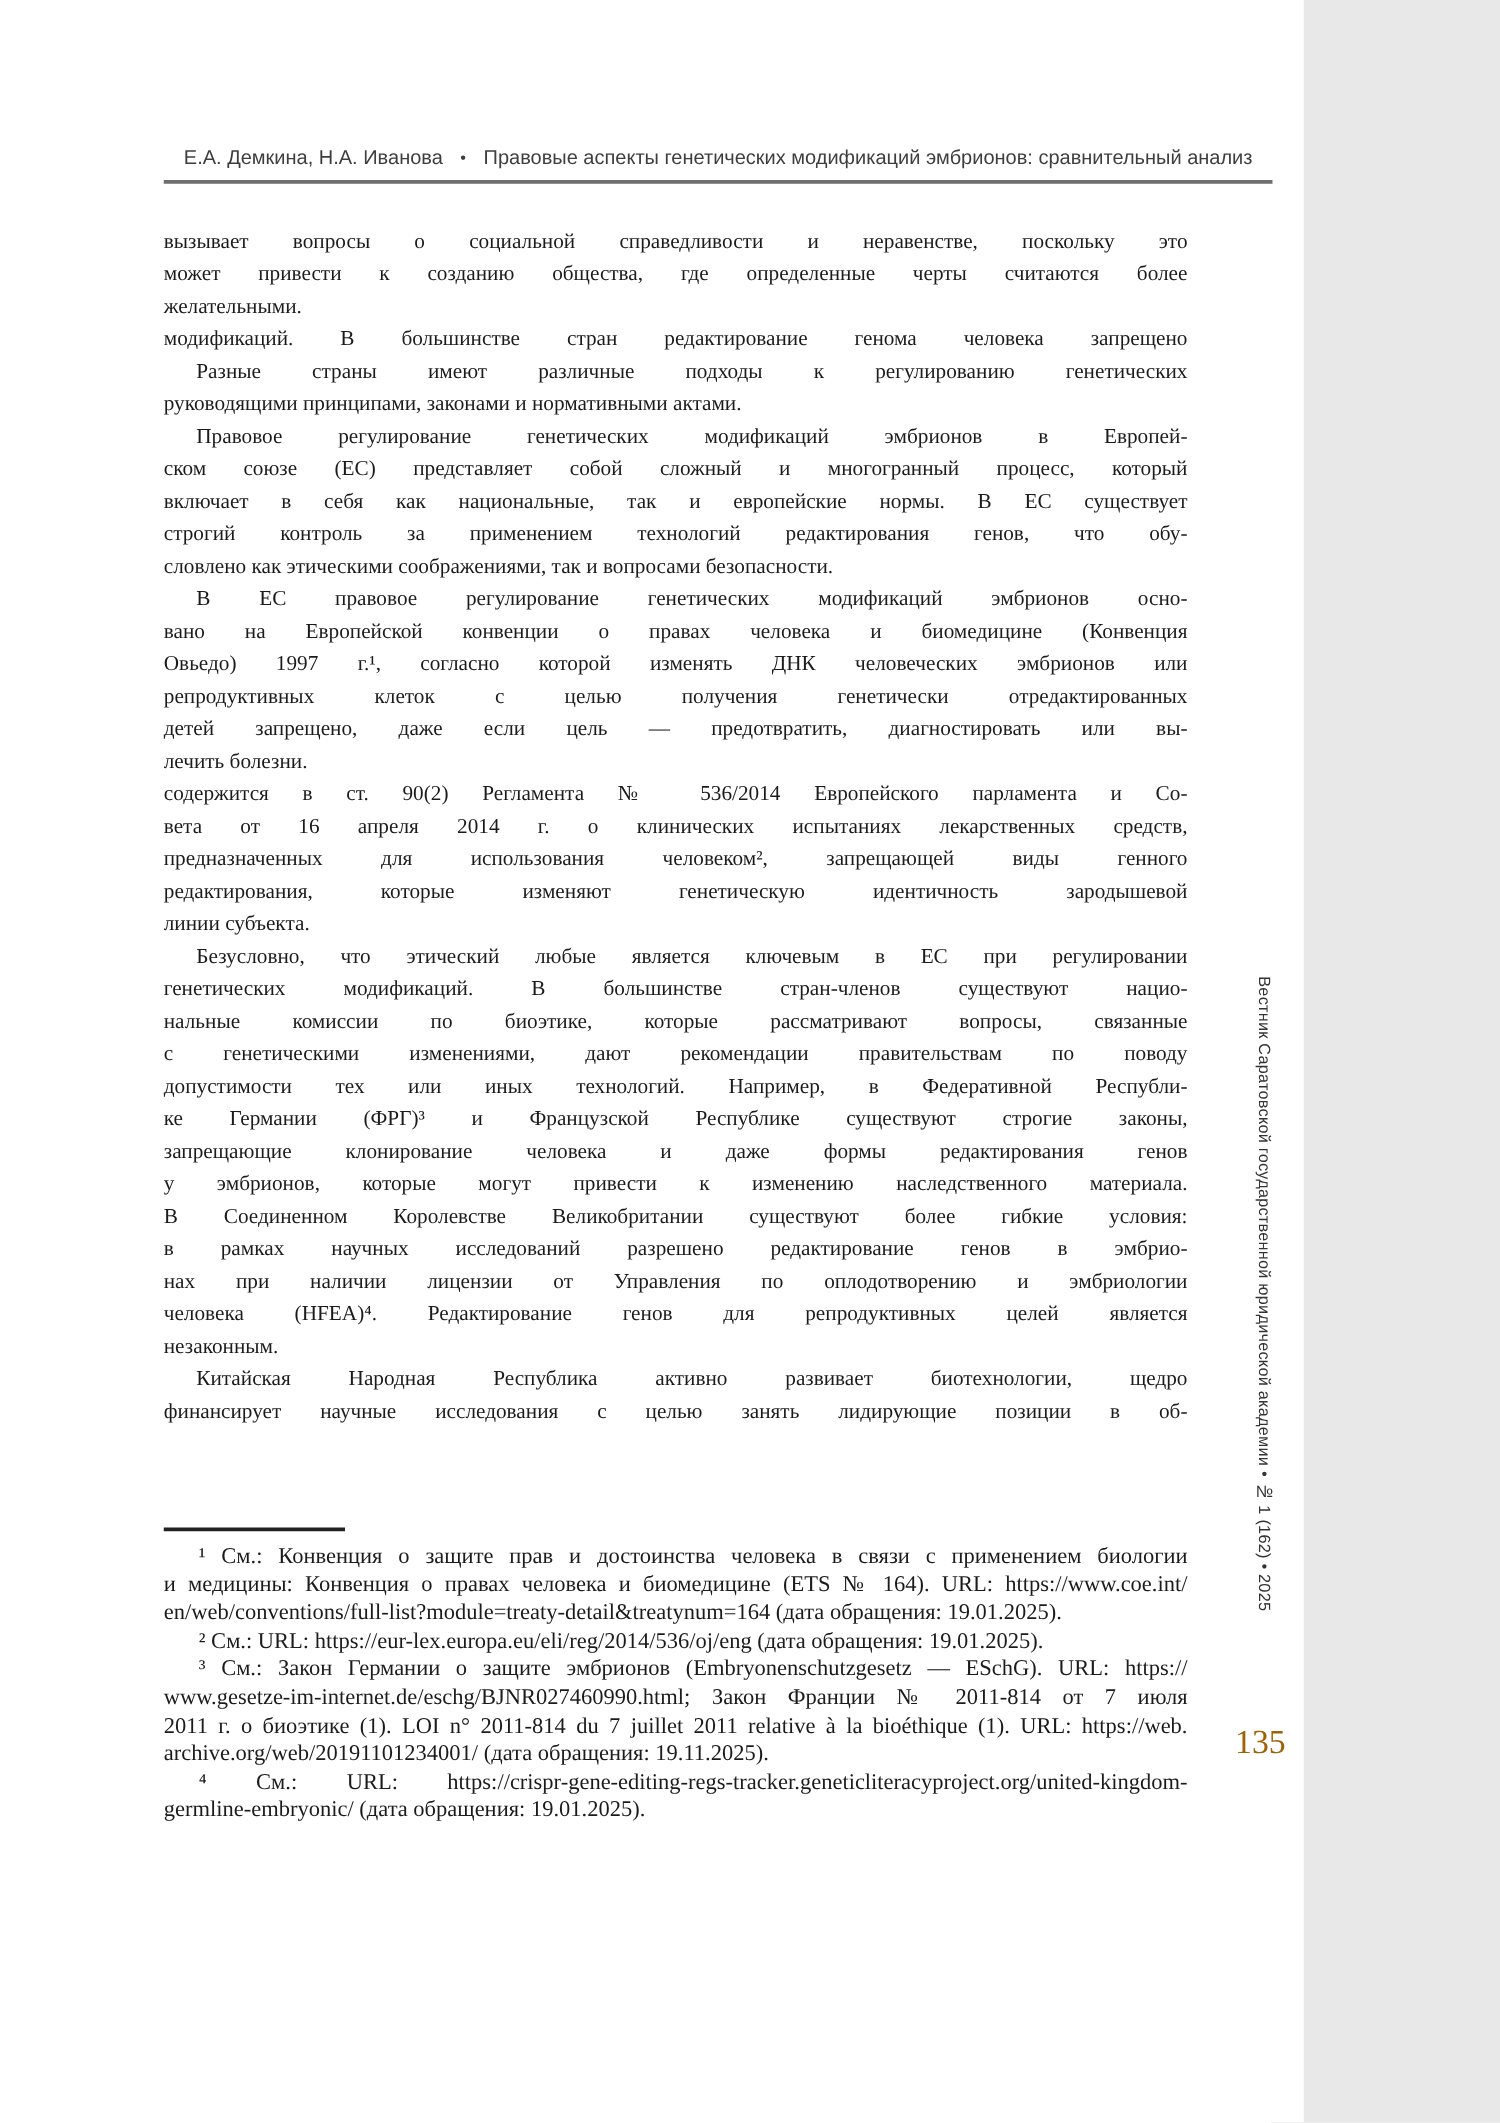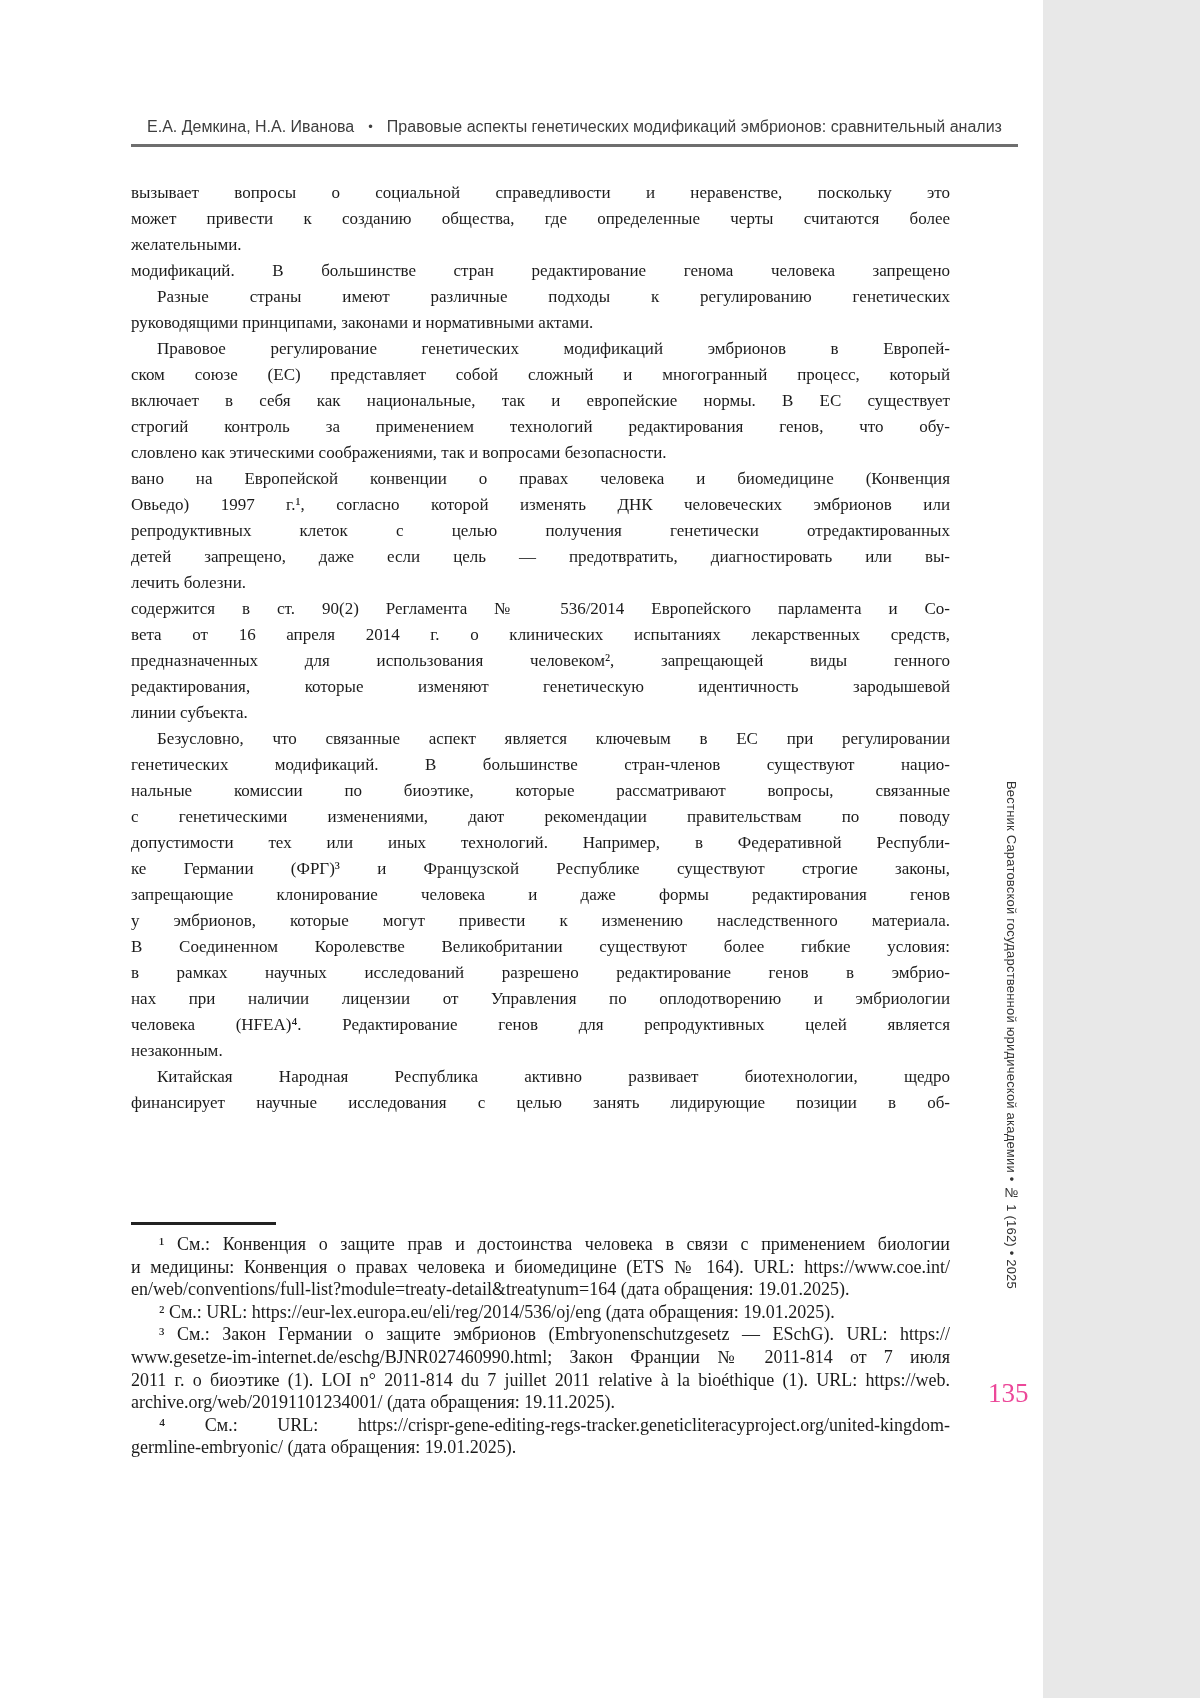--- a/index.html
+++ b/index.html
@@ -80,21 +80,21 @@
     letter-spacing: 0.2px;
     color: #333333;
     white-space: nowrap;
   }
   .page-num {
     position: absolute;
     top: 1378px;
     left: 988px;
     font-size: 27px;
     line-height: 30px;
-    color: #ec4899;
+    color: #a16207;
   }
 </style>
 </head>
 <body>
 
 <div class="page" style="background: rgb(255, 255, 255); color: rgb(27, 27, 27);">
 
   <div class="running-header" style="color: rgb(62, 62, 62);">
     <span>Е.А. Демкина, Н.А. Иванова</span><span class="hb">•</span><span>Правовые аспекты генетических модификаций эмбрионов: сравнительный анализ</span>
   </div>
@@ -106,31 +106,32 @@
       <div class="line just">может привести к созданию общества, где определенные черты считаются более</div>
       <div class="line">желательными.</div>
       <div class="line just">модификаций. В большинстве стран редактирование генома человека запрещено</div>
       <div class="line just ind">Разные страны имеют различные подходы к регулированию генетических</div>
       <div class="line">руководящими принципами, законами и нормативными актами.</div>
       <div class="line just ind">Правовое регулирование генетических модификаций эмбрионов в Европей-</div>
       <div class="line just">ском союзе (ЕС) представляет собой сложный и многогранный процесс, который</div>
       <div class="line just">включает в себя как национальные, так и европейские нормы. В ЕС существует</div>
       <div class="line just">строгий контроль за применением технологий редактирования генов, что обу-</div>
       <div class="line">словлено как этическими соображениями, так и вопросами безопасности.</div>
+      <div class="line just ind">В ЕС правовое регулирование генетических модификаций эмбрионов осно-</div>
       <div class="line just">вано на Европейской конвенции о правах человека и биомедицине (Конвенция</div>
       <div class="line just">Овьедо) 1997 г.¹, согласно которой изменять ДНК человеческих эмбрионов или</div>
       <div class="line just">репродуктивных клеток с целью получения генетически отредактированных</div>
       <div class="line just">детей запрещено, даже если цель — предотвратить, диагностировать или вы-</div>
       <div class="line">лечить болезни.</div>
       <div class="line just">содержится в ст. 90(2) Регламента № 536/2014 Европейского парламента и Со-</div>
       <div class="line just">вета от 16 апреля 2014 г. о клинических испытаниях лекарственных средств,</div>
       <div class="line just">предназначенных для использования человеком², запрещающей виды генного</div>
       <div class="line just">редактирования, которые изменяют генетическую идентичность зародышевой</div>
       <div class="line">линии субъекта.</div>
-      <div class="line just ind">Безусловно, что связанные аспект является ключевым в ЕС при регулировании</div>
+      <div class="line just ind">Безусловно, что этический любые является ключевым в ЕС при регулировании</div>
       <div class="line just">генетических модификаций. В большинстве стран-членов существуют нацио-</div>
       <div class="line just">нальные комиссии по биоэтике, которые рассматривают вопросы, связанные</div>
       <div class="line just">с генетическими изменениями, дают рекомендации правительствам по поводу</div>
       <div class="line just">допустимости тех или иных технологий. Например, в Федеративной Республи-</div>
       <div class="line just">ке Германии (ФРГ)³ и Французской Республике существуют строгие законы,</div>
       <div class="line just">запрещающие клонирование человека и даже формы редактирования генов</div>
       <div class="line just">у эмбрионов, которые могут привести к изменению наследственного материала.</div>
       <div class="line just">В Соединенном Королевстве Великобритании существуют более гибкие условия:</div>
       <div class="line just">в рамках научных исследований разрешено редактирование генов в эмбрио-</div>
       <div class="line just">нах при наличии лицензии от Управления по оплодотворению и эмбриологии</div>

